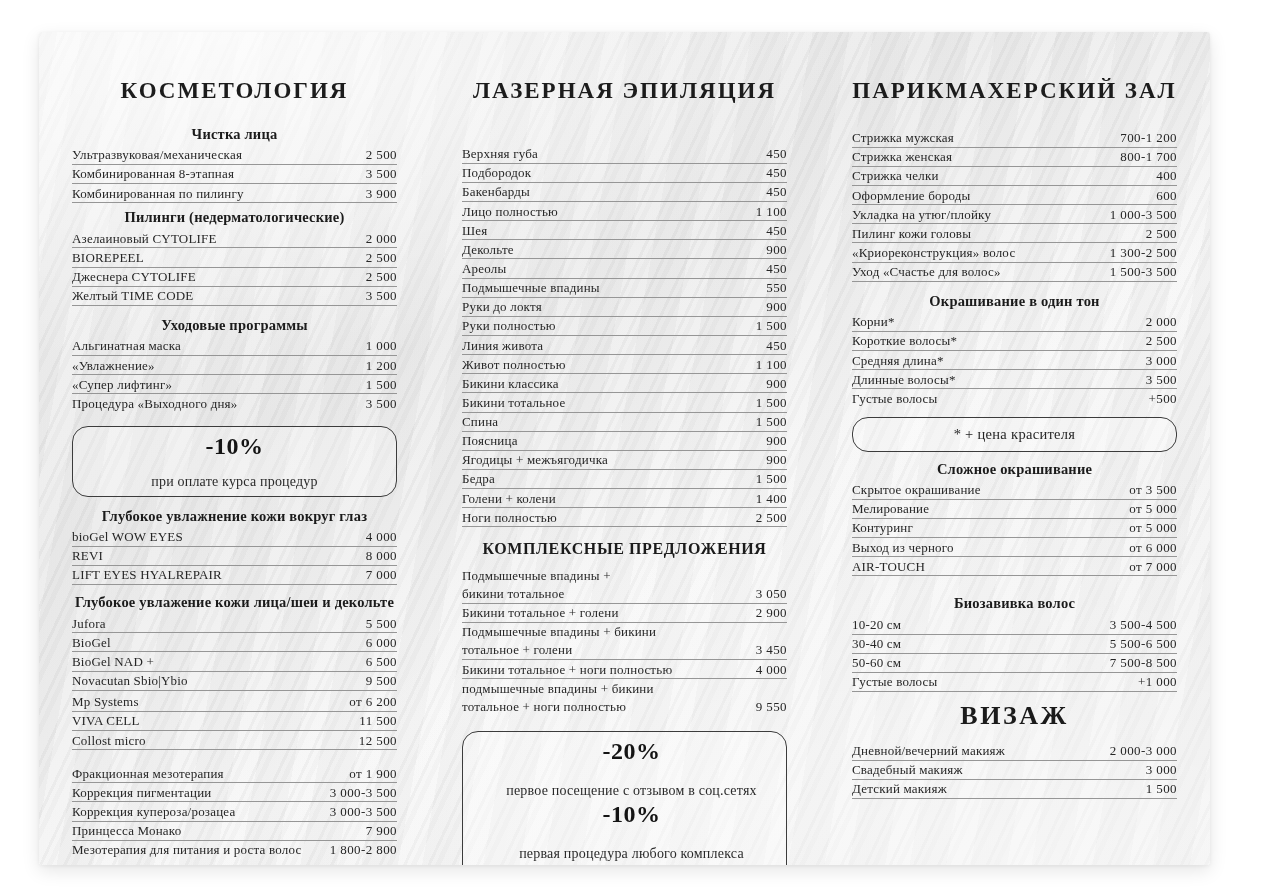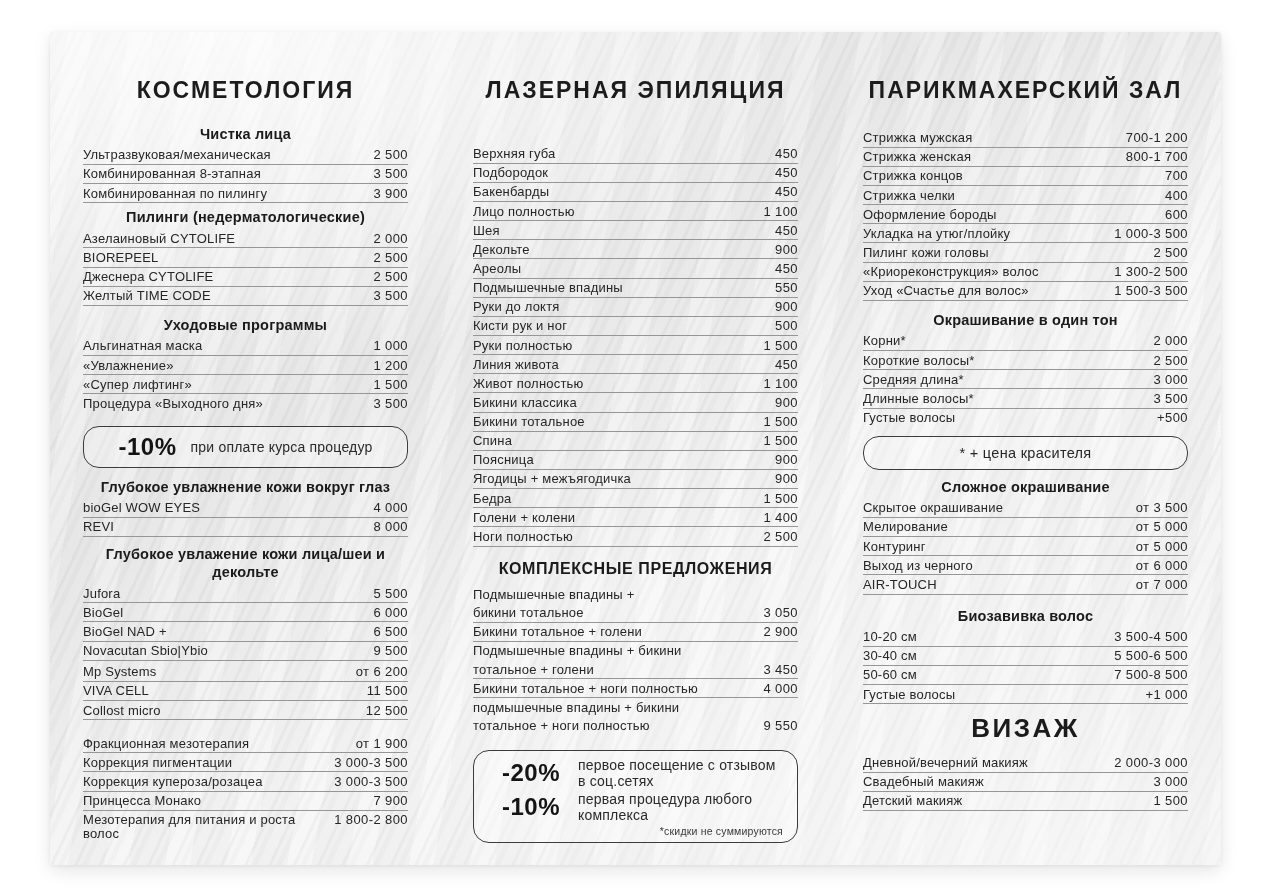--- a/index.html
+++ b/index.html
@@ -4,29 +4,30 @@
 <style>
   html,body{margin:0;padding:0;}
   body{
     width:1280px;height:896px;position:relative;
     background:#ffffff;
     font-family:"Liberation Sans", sans-serif;
     color:#222;
     -webkit-font-smoothing:antialiased;
   }
   .card{
-    position:absolute;left:50px;top:32px;width:1171px;height:833px;
+    position:absolute;left:39px;top:32px;width:1171px;height:833px;
     border-radius:3px;overflow:hidden;
     background:
       radial-gradient(120% 90% at 15% 0%, rgba(255,255,255,.78), rgba(255,255,255,0) 45%),
       radial-gradient(130% 100% at 85% 100%, rgba(255,255,255,.55), rgba(255,255,255,0) 50%),
       repeating-linear-gradient(115deg, rgba(120,120,120,.06) 0 3px, rgba(255,255,255,.05) 3px 7px, rgba(160,160,160,.05) 7px 12px, rgba(255,255,255,.07) 12px 22px),
       repeating-linear-gradient(100deg, rgba(140,140,140,.05) 0 18px, rgba(255,255,255,.09) 18px 42px, rgba(150,150,150,.06) 42px 60px),
       linear-gradient(150deg,#f3f3f3 0%,#eaeaea 35%,#f6f6f6 60%,#ededed 100%);
     box-shadow:0 6px 18px rgba(0,0,0,.10), 0 1px 4px rgba(0,0,0,.06);
+    font-family:Liberation Serif, serif;
   }
   .cols{display:flex;padding:0 28px 0 33px;gap:65px;}
   .col{width:325px;flex:0 0 325px;}
   .col-title{
     margin-top:45px;text-align:center;
     font-size:23px;font-weight:600;letter-spacing:2px;color:#1c1c1c;line-height:1.2;
   }
   .block{}
   .sec-title{
     text-align:center;font-weight:700;font-size:14.5px;
@@ -41,21 +42,21 @@
   }
   .row.noline{border-bottom-color:transparent;}
   .row-pre{font-size:13px;line-height:1.05;padding:2.5px 0 2px;color:#262626;letter-spacing:.2px;}
   .lbl{letter-spacing:.2px;color:#262626;padding-right:8px;}
   .prc{letter-spacing:.4px;color:#262626;white-space:nowrap;}
   .badge-box{
     border:1.5px solid #3c3c3c;border-radius:16px;
     padding:5px 14px;display:flex;flex-direction:column;justify-content:center;
     background:rgba(255,255,255,.25);
   }
-  .badge-row{display:flex;align-items:center;justify-content:center;gap:14px;padding:1px 0;}
+  .badge-row{display:flex;align-items:center;justify-content:center;gap:14px;padding:1px 0;flex-direction:column;}
   .badge-box.left .badge-row{justify-content:flex-start;gap:18px;padding-left:14px;}
   .badge-big{font-size:24px;font-weight:700;color:#141414;letter-spacing:.5px;}
   .badge-text{font-size:14px;color:#2a2a2a;letter-spacing:.2px;}
   .badge-center{text-align:center;font-size:14.5px;color:#262626;padding:3px 0;letter-spacing:.3px;}
   .badge-foot{text-align:right;font-size:10.5px;color:#3a3a3a;margin-top:1px;letter-spacing:.2px;}
 </style>
 </head>
 <body>
 
 <div class="card">
@@ -126,20 +127,24 @@
           <div class="block" style="margin-top: 10px;">
             <div class="sec-title">Глубокое увлажнение кожи вокруг глаз</div>
             <div class="row">
               <span class="lbl">bioGel WOW EYES</span>
               <span class="prc">4 000</span>
             </div>
             <div class="row">
               <span class="lbl">REVI</span>
               <span class="prc">8 000</span>
             </div>
+            <div class="row">
+              <span class="lbl">LIFT EYES HYALREPAIR</span>
+              <span class="prc">7 000</span>
+            </div>
           </div>
           <div class="block" style="margin-top: 8px;">
             <div class="sec-title">Глубокое увлажение кожи лица/шеи и декольте</div>
             <div class="row">
               <span class="lbl">Jufora</span>
               <span class="prc">5 500</span>
             </div>
             <div class="row">
               <span class="lbl">BioGel</span>
               <span class="prc">6 000</span>
@@ -226,24 +231,20 @@
             </div>
             <div class="row">
               <span class="lbl">Подмышечные впадины</span>
               <span class="prc">550</span>
             </div>
             <div class="row">
               <span class="lbl">Руки до локтя</span>
               <span class="prc">900</span>
             </div>
             <div class="row">
-              <span class="lbl">Кисти рук и ног</span>
-              <span class="prc">500</span>
-            </div>
-            <div class="row">
               <span class="lbl">Руки полностью</span>
               <span class="prc">1 500</span>
             </div>
             <div class="row">
               <span class="lbl">Линия живота</span>
               <span class="prc">450</span>
             </div>
             <div class="row">
               <span class="lbl">Живот полностью</span>
               <span class="prc">1 100</span>
@@ -327,24 +328,20 @@
           <div class="block" style="margin-top: 24px;">
             <div class="row">
               <span class="lbl">Стрижка мужская</span>
               <span class="prc">700-1 200</span>
             </div>
             <div class="row">
               <span class="lbl">Стрижка женская</span>
               <span class="prc">800-1 700</span>
             </div>
             <div class="row">
-              <span class="lbl">Стрижка концов</span>
-              <span class="prc">700</span>
-            </div>
-            <div class="row">
               <span class="lbl">Стрижка челки</span>
               <span class="prc">400</span>
             </div>
             <div class="row">
               <span class="lbl">Оформление бороды</span>
               <span class="prc">600</span>
             </div>
             <div class="row">
               <span class="lbl">Укладка на утюг/плойку</span>
               <span class="prc">1 000-3 500</span>
@@ -404,21 +401,21 @@
             </div>
             <div class="row">
               <span class="lbl">Выход из черного</span>
               <span class="prc">от 6 000</span>
             </div>
             <div class="row">
               <span class="lbl">AIR-TOUCH</span>
               <span class="prc">от 7 000</span>
             </div>
           </div>
-          <div class="block" style="margin-top: 12px;">
+          <div class="block" style="margin-top: 18px;">
             <div class="sec-title">Биозавивка волос</div>
             <div class="row">
               <span class="lbl">10-20 см</span>
               <span class="prc">3 500-4 500</span>
             </div>
             <div class="row">
               <span class="lbl">30-40 см</span>
               <span class="prc">5 500-6 500</span>
             </div>
             <div class="row">

